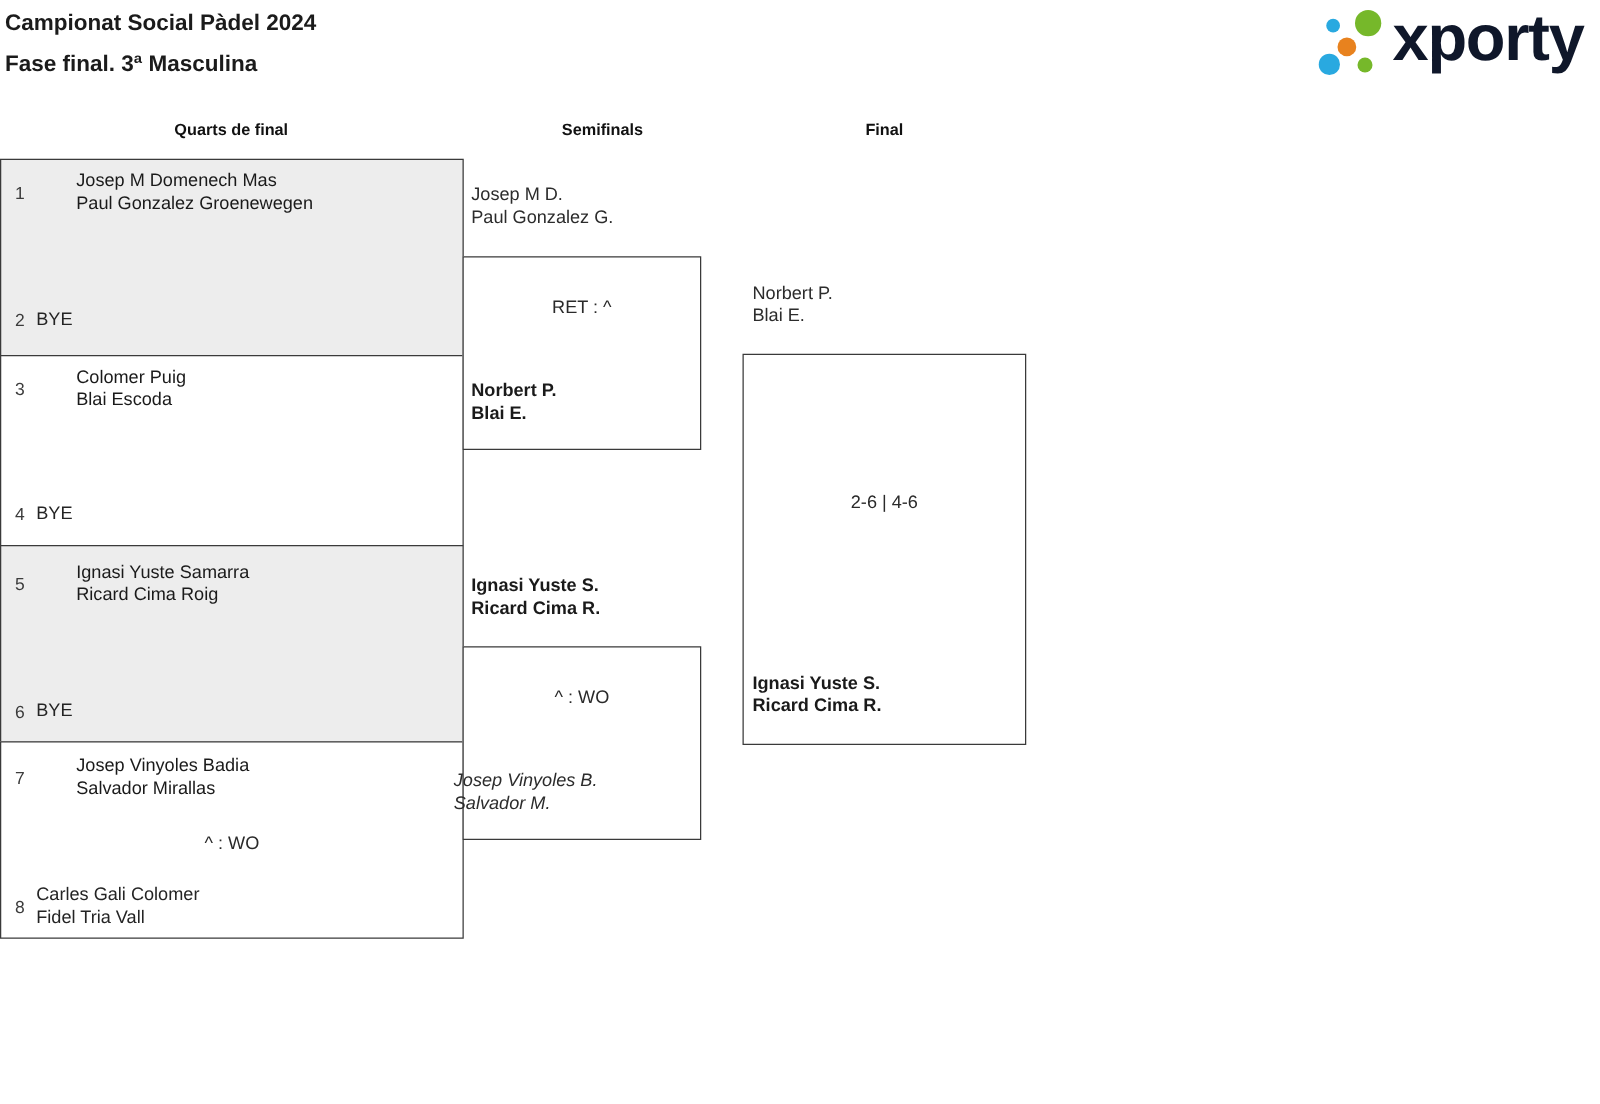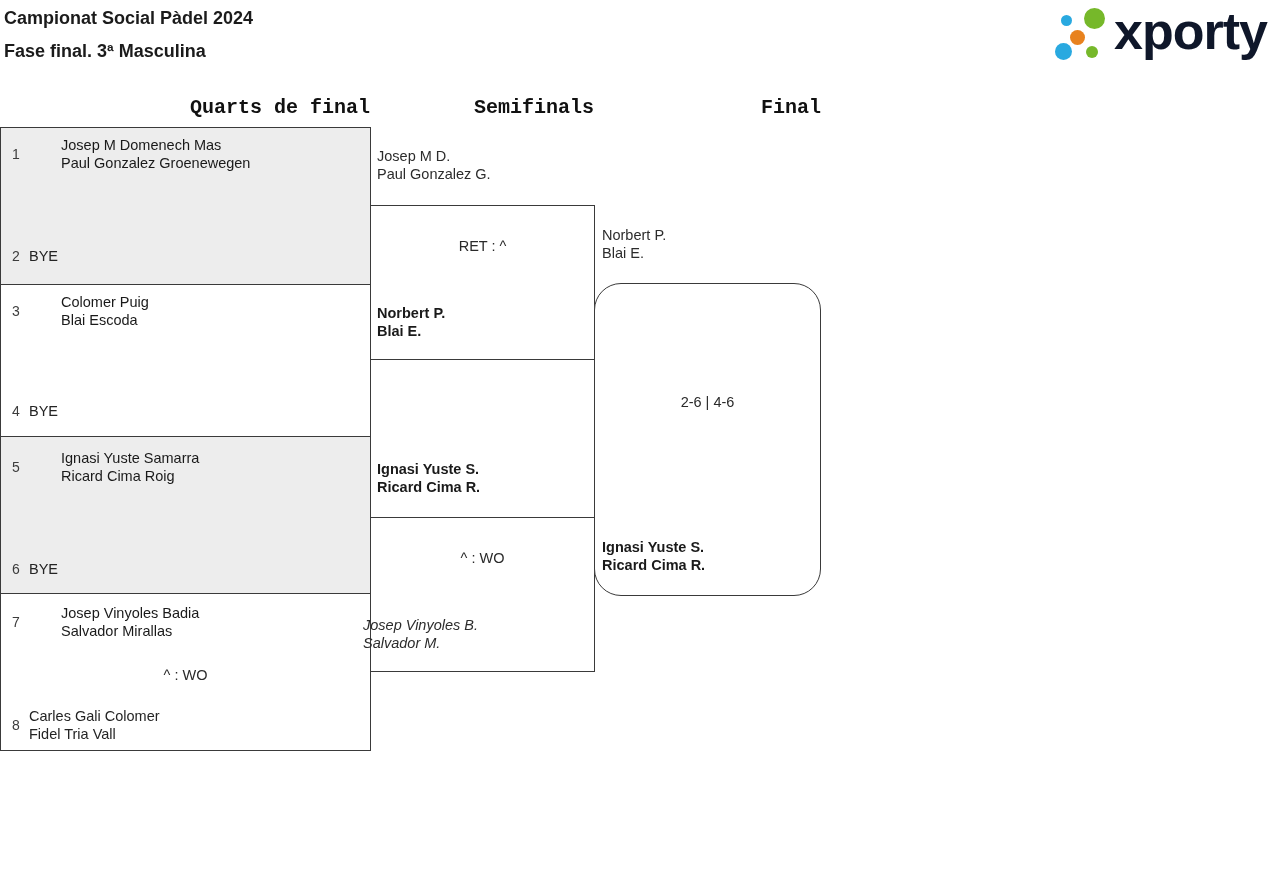--- a/index.html
+++ b/index.html
@@ -14,31 +14,31 @@
   .logo{position:absolute;left:1048px;top:5px;width:230px;height:62px;}
   .dot{position:absolute;border-radius:50%;}
   .dot-blue-small{left:13px;top:10px;width:11px;height:11px;}
   .dot-green-large{left:36px;top:3px;width:21px;height:21px;}
   .dot-orange{left:22px;top:25px;width:15px;height:15px;}
   .dot-blue-large{left:7px;top:38px;width:17px;height:17px;}
   .dot-green-small{left:38px;top:41px;width:12px;height:12px;}
   .logo-text{position:absolute;left:66px;top:-2px;font-size:52px;line-height:56px;
              font-weight:700;letter-spacing:-1px;}
   
-  .col-header{position:absolute;top:96px;font-size:20px;font-weight:700;
-              text-align:right;color:#111111;font-family:Liberation Mono, monospace;}
+  .col-header{position:absolute;top:96px;font-size:13px;font-weight:700;
+              text-align:center;color:#111111;}
   .col-qf{left:0px;width:370px;}
   .col-sf{left:370px;width:224px;}
   .col-f{left:594px;width:227px;}
   
   .box{position:absolute;box-sizing:border-box;border:1px solid #3a3a3a;background:#ffffff;}
   .box.gray{background:#ededed;}
   .qf{left:0px;width:371px;}
-  .sf{left:370px;width:225px;}
-  .fbox{left:594px;width:227px;border-radius:27px;}
+  .sf{left:370px;width:191px;}
+  .fbox{left:594px;width:227px;}
   
   .slot{position:absolute;left:4px;right:6px;display:flex;align-items:center;}
   .seed{width:22px;flex:0 0 22px;text-align:center;font-size:14px;color:#3c3c3c;font-weight:400;}
   .team{font-size:14.5px;line-height:18px;color:#242424;font-weight:400;margin-left:2px;}
   .team.winner{font-weight:400;color:#1a1a1a;margin-left:34px;}
   
   .score{position:absolute;left:0;width:100%;text-align:center;font-size:14.5px;
          color:#2a2a2a;line-height:18px;}
   
   .label{position:absolute;font-size:14.5px;line-height:18px;color:#2c2c2c;font-weight:400;}

